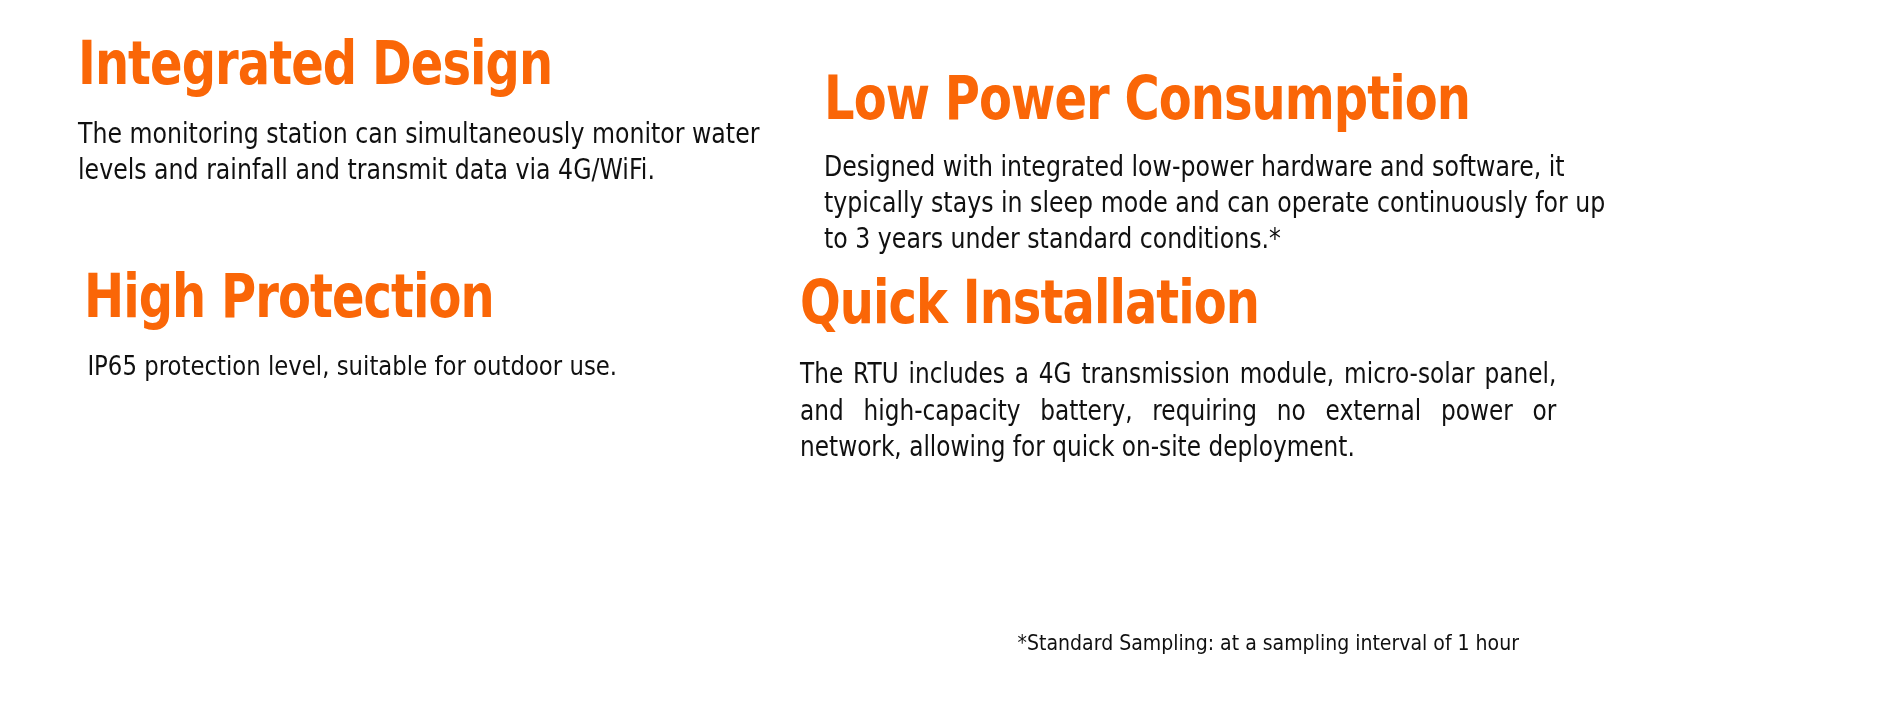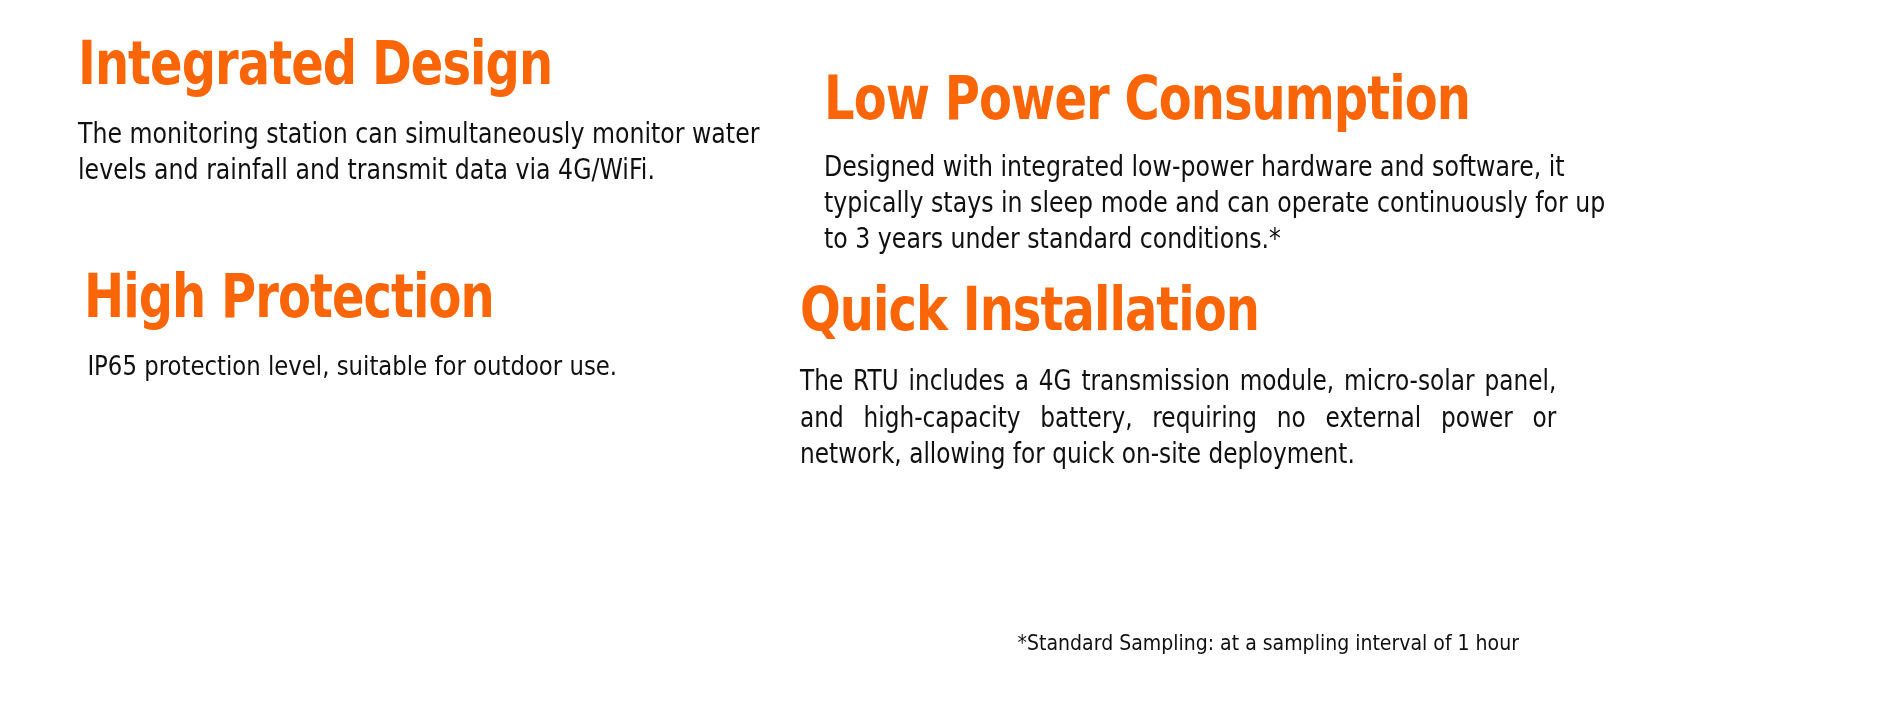--- a/index.html
+++ b/index.html
@@ -79,21 +79,21 @@
   }
   #block-high-protection .feature-body {
     width: 880px;
     margin-top: 22px;
     padding-left: 4px;
     font-size: 27px;
   }
 
   #block-quick-installation {
     left: 800px;
-    top: 279px;
+    top: 272px;
     width: 900px;
   }
   #block-quick-installation .feature-body {
     width: 895px;
     margin-top: 22px;
     text-align: justify;
     text-align-last: left;
     font-size: 27.5px;
     line-height: 1.33;
   }

